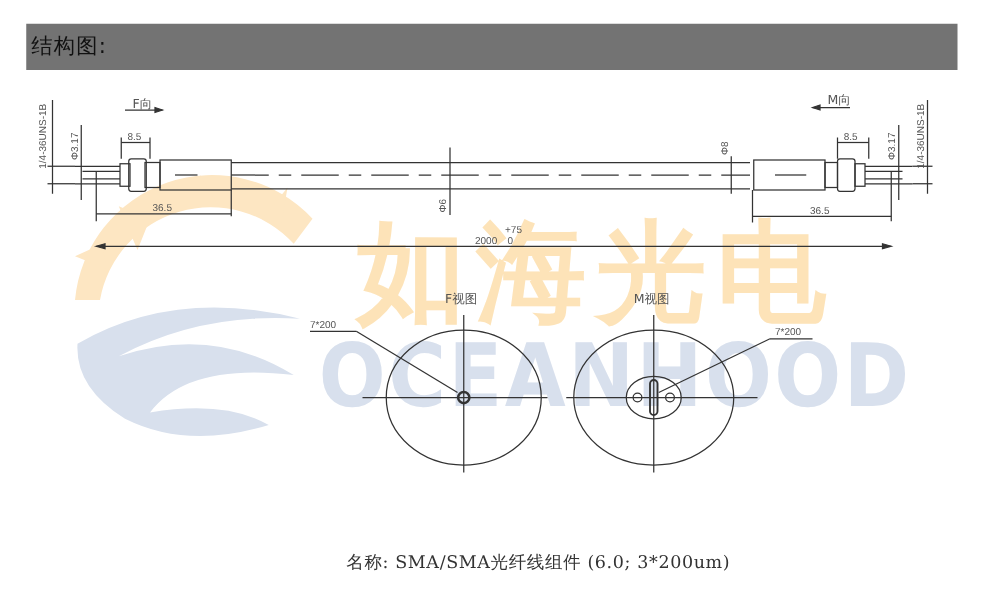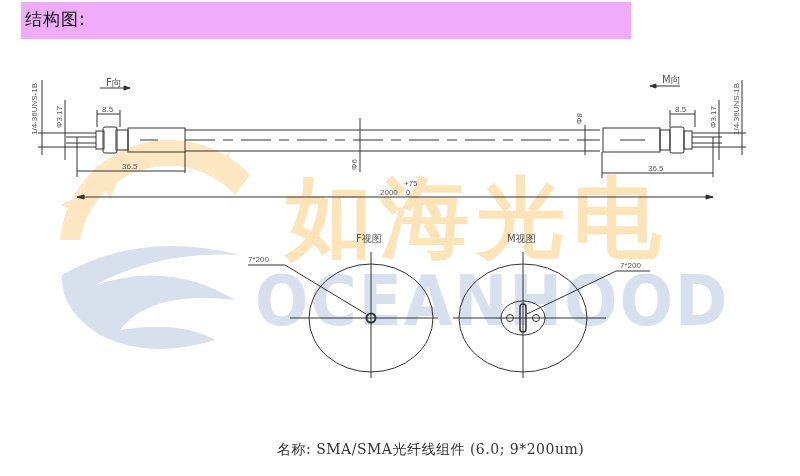--- a/index.html
+++ b/index.html
@@ -1,19 +1,19 @@
 <!DOCTYPE html>
 <html><head>
 <meta charset="utf-8">
 <style>
   html, body { margin: 0; padding: 0; background: #ffffff; }
   body { width: 800px; height: 476px; position: relative; overflow: hidden;
          font-family: "DejaVu Sans", "Liberation Sans", sans-serif; }
-  .header-band { position: absolute; left: 21px; top: 2px; width: 610px; height: 37px;
-                 background: #f0abfc; }
+  .header-band { position: absolute; left: 21px; top: 19px; width: 745px; height: 37px;
+                 background: #737373; }
   .header-title { position: absolute; left: 4px; top: 6px; font-size: 17px; color: #111;
                   letter-spacing: 1px; }
   .drawing { position: absolute; left: 0; top: 0; }
   .caption { position: absolute; left: 277px; top: 441px; font-size: 14px; color: #333;
              font-family: "DejaVu Serif", "Liberation Serif", serif; letter-spacing: 0.5px; }
   .dim { font-family: "Liberation Sans", "DejaVu Sans", sans-serif; fill: #555; font-size: 8px; }
   .label-cn { font-family: "DejaVu Sans", sans-serif; fill: #555; font-size: 10px; }
 </style>
 </head>
 <body>
@@ -126,13 +126,13 @@
   <text class="dim" x="380" y="195" font-size="10">2000</text>
   <text class="dim" x="404" y="186" font-size="6">+75</text>
   <text class="dim" x="406" y="195" font-size="6">0</text>
 
   <text class="label-cn" x="356" y="242">F视图</text>
   <text class="dim" x="248" y="262" font-size="10">7*200</text>
   <text class="label-cn" x="507" y="242">M视图</text>
   <text class="dim" x="620" y="268" font-size="10">7*200</text>
 </svg>
 
-<div class="caption">名称: SMA/SMA光纤线组件 (6.0; 9*200um)</div>
+<div class="caption">名称: SMA/SMA光纤线组件 (6.0; 3*200um)</div>
 
 </body></html>

